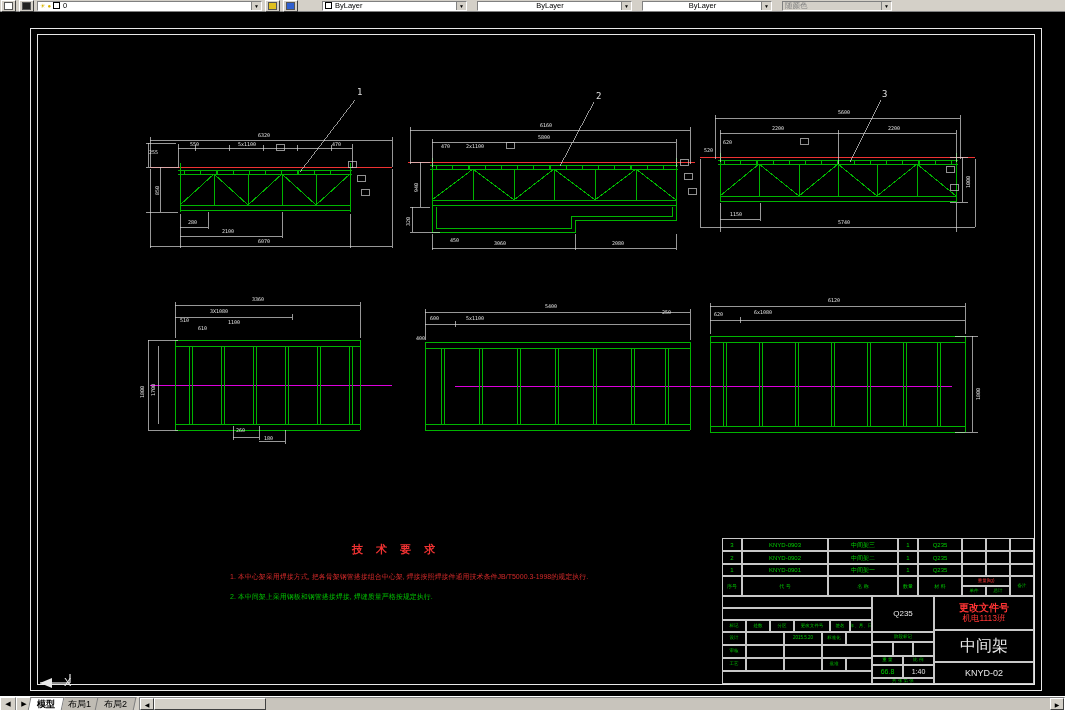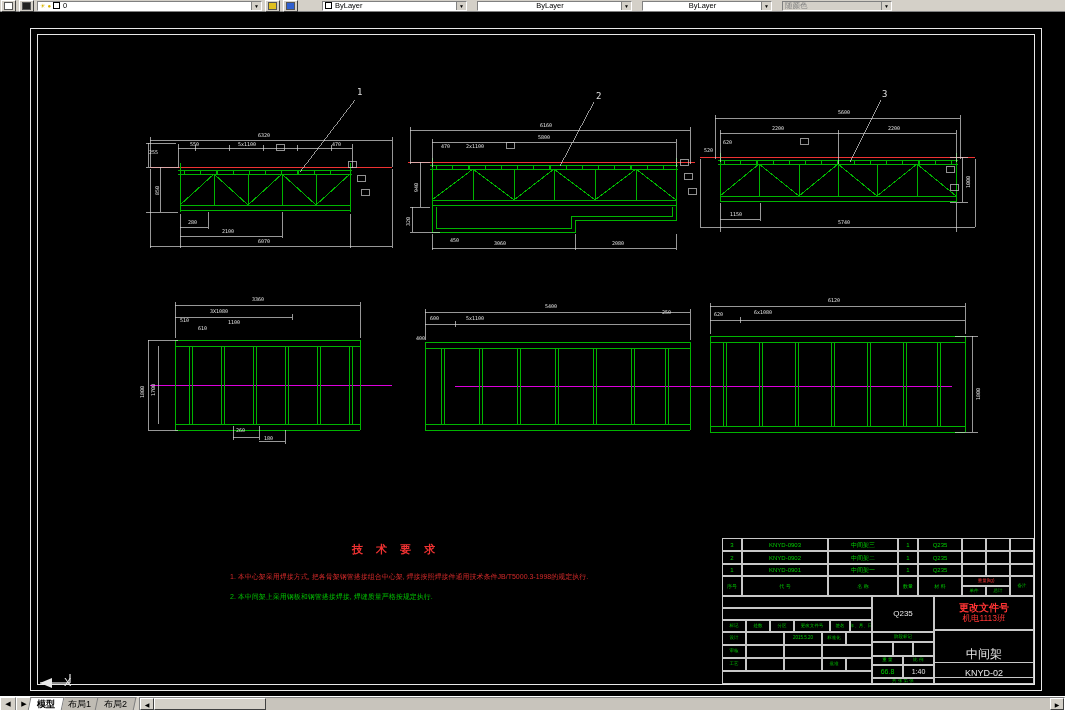--- a/index.html
+++ b/index.html
@@ -254,21 +254,21 @@
     <div class="tc small" style="left:196px;top:38px;width:44px;height:20px">材 料</div>
     <div class="tc tiny red" style="left:240px;top:38px;width:48px;height:10px">重量(kg)</div>
     <div class="tc tiny" style="left:240px;top:48px;width:24px;height:10px">单件</div>
     <div class="tc tiny" style="left:264px;top:48px;width:24px;height:10px">总计</div>
     <div class="tc tiny" style="left:288px;top:38px;width:24px;height:20px">备注</div>
 
     <div class="tc red" style="left:212px;top:58px;width:100px;height:34px;flex-direction:column;justify-content:center;gap:1px">
       <span style="font-size:10px;font-weight:bold">更改文件号</span>
       <span style="font-size:8.5px">机电1113班</span>
     </div>
-    <div class="tc white" style="left:212px;top:92px;width:100px;height:48px;font-size:12px">中间架</div>
+    <div class="tc white" style="left:212px;top:92px;width:100px;height:32px;font-size:16px">中间架</div>
     <div class="tc white" style="left:212px;top:124px;width:100px;height:22px;font-size:9px">KNYD-02</div>
 
     <div class="tc white" style="left:150px;top:58px;width:62px;height:36px;font-size:8px">Q235</div>
 
     <div class="tc" style="left:0;top:58px;width:150px;height:12px"></div>
     <div class="tc" style="left:0;top:70px;width:150px;height:12px"></div>
     <div class="tc tiny" style="left:0;top:82px;width:24px;height:12px">标记</div>
     <div class="tc tiny" style="left:24px;top:82px;width:24px;height:12px">处数</div>
     <div class="tc tiny" style="left:48px;top:82px;width:24px;height:12px">分区</div>
     <div class="tc tiny" style="left:72px;top:82px;width:36px;height:12px">更改文件号</div>

